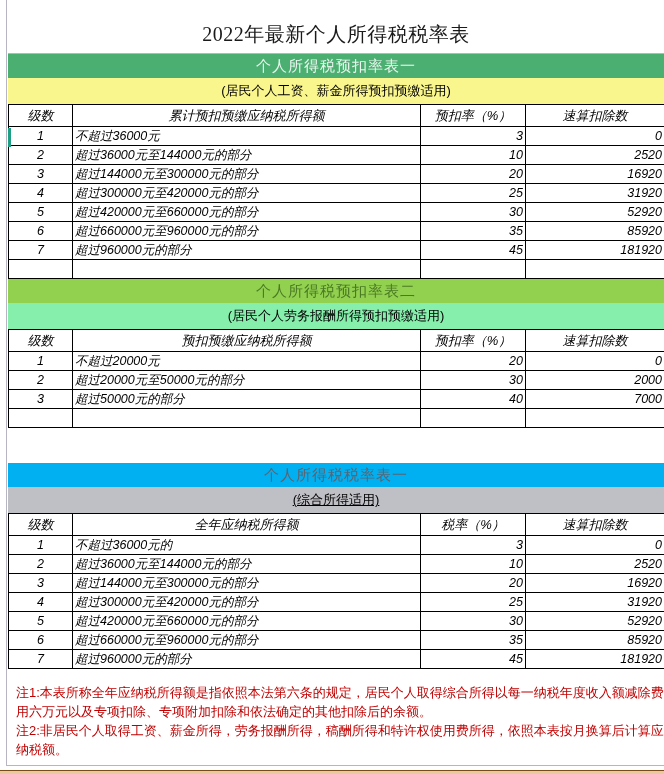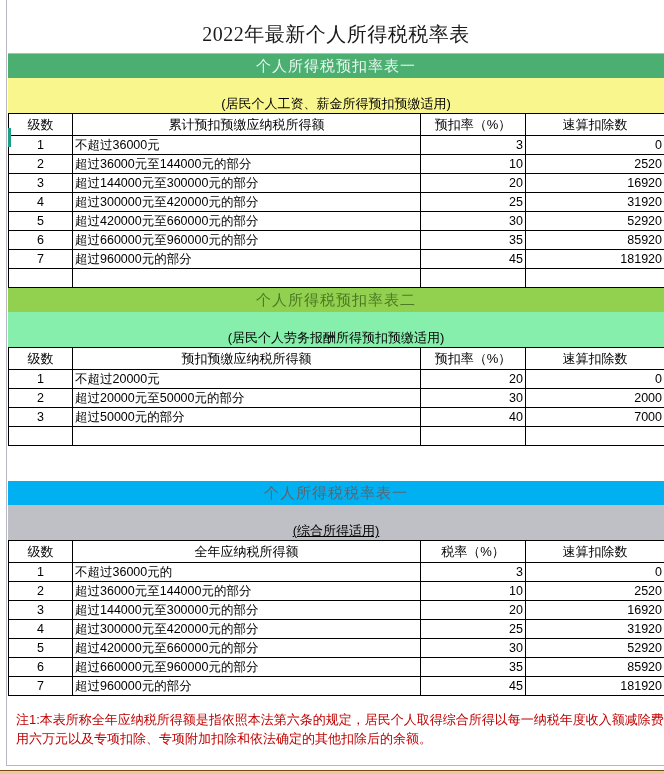--- a/index.html
+++ b/index.html
@@ -58,36 +58,37 @@
     height: 24px;
     display: flex;
     align-items: center;
     justify-content: center;
     font-size: 15px;
     letter-spacing: 1px;
     box-sizing: border-box;
     white-space: nowrap;
   }
   .subtitle {
-    height: 35px;
+    height: 26px;
     display: flex;
-    align-items: flex-end;
+    align-items: center;
     justify-content: center;
     font-size: 13px;
     color: #000000;
     box-sizing: border-box;
     white-space: nowrap;
   }
   
   table.tax {
     border-collapse: collapse;
     width: 656px;
     table-layout: fixed;
     font-size: 12.5px;
     color: #000000;
+    font-style: italic;
   }
   table.tax td, table.tax th {
     border: 1px solid #000000;
     height: 19px;
     padding: 0 2px;
     box-sizing: border-box;
     font-weight: normal;
     overflow: hidden;
     white-space: nowrap;
   }
@@ -344,20 +345,21 @@
           <td class="level">7</td>
           <td class="range">超过960000元的部分</td>
           <td class="rate">45</td>
           <td class="deduct">181920</td>
         </tr>
       </tbody>
     </table>
 
     <div class="notes">
       <p>注1:本表所称全年应纳税所得额是指依照本法第六条的规定，居民个人取得综合所得以每一纳税年度收入额减除费用六万元以及专项扣除、专项附加扣除和依法确定的其他扣除后的余额。</p>
+      <p>注2:非居民个人取得工资、薪金所得，劳务报酬所得，稿酬所得和特许权使用费所得，依照本表按月换算后计算应纳税额。</p>
     </div>
 
   </div>
 
   <div class="sel-marker" style="top:128px;"></div>
   <div class="bottom-rule"></div>
   <div class="bottom-strip"></div>
 
 </div>
 

